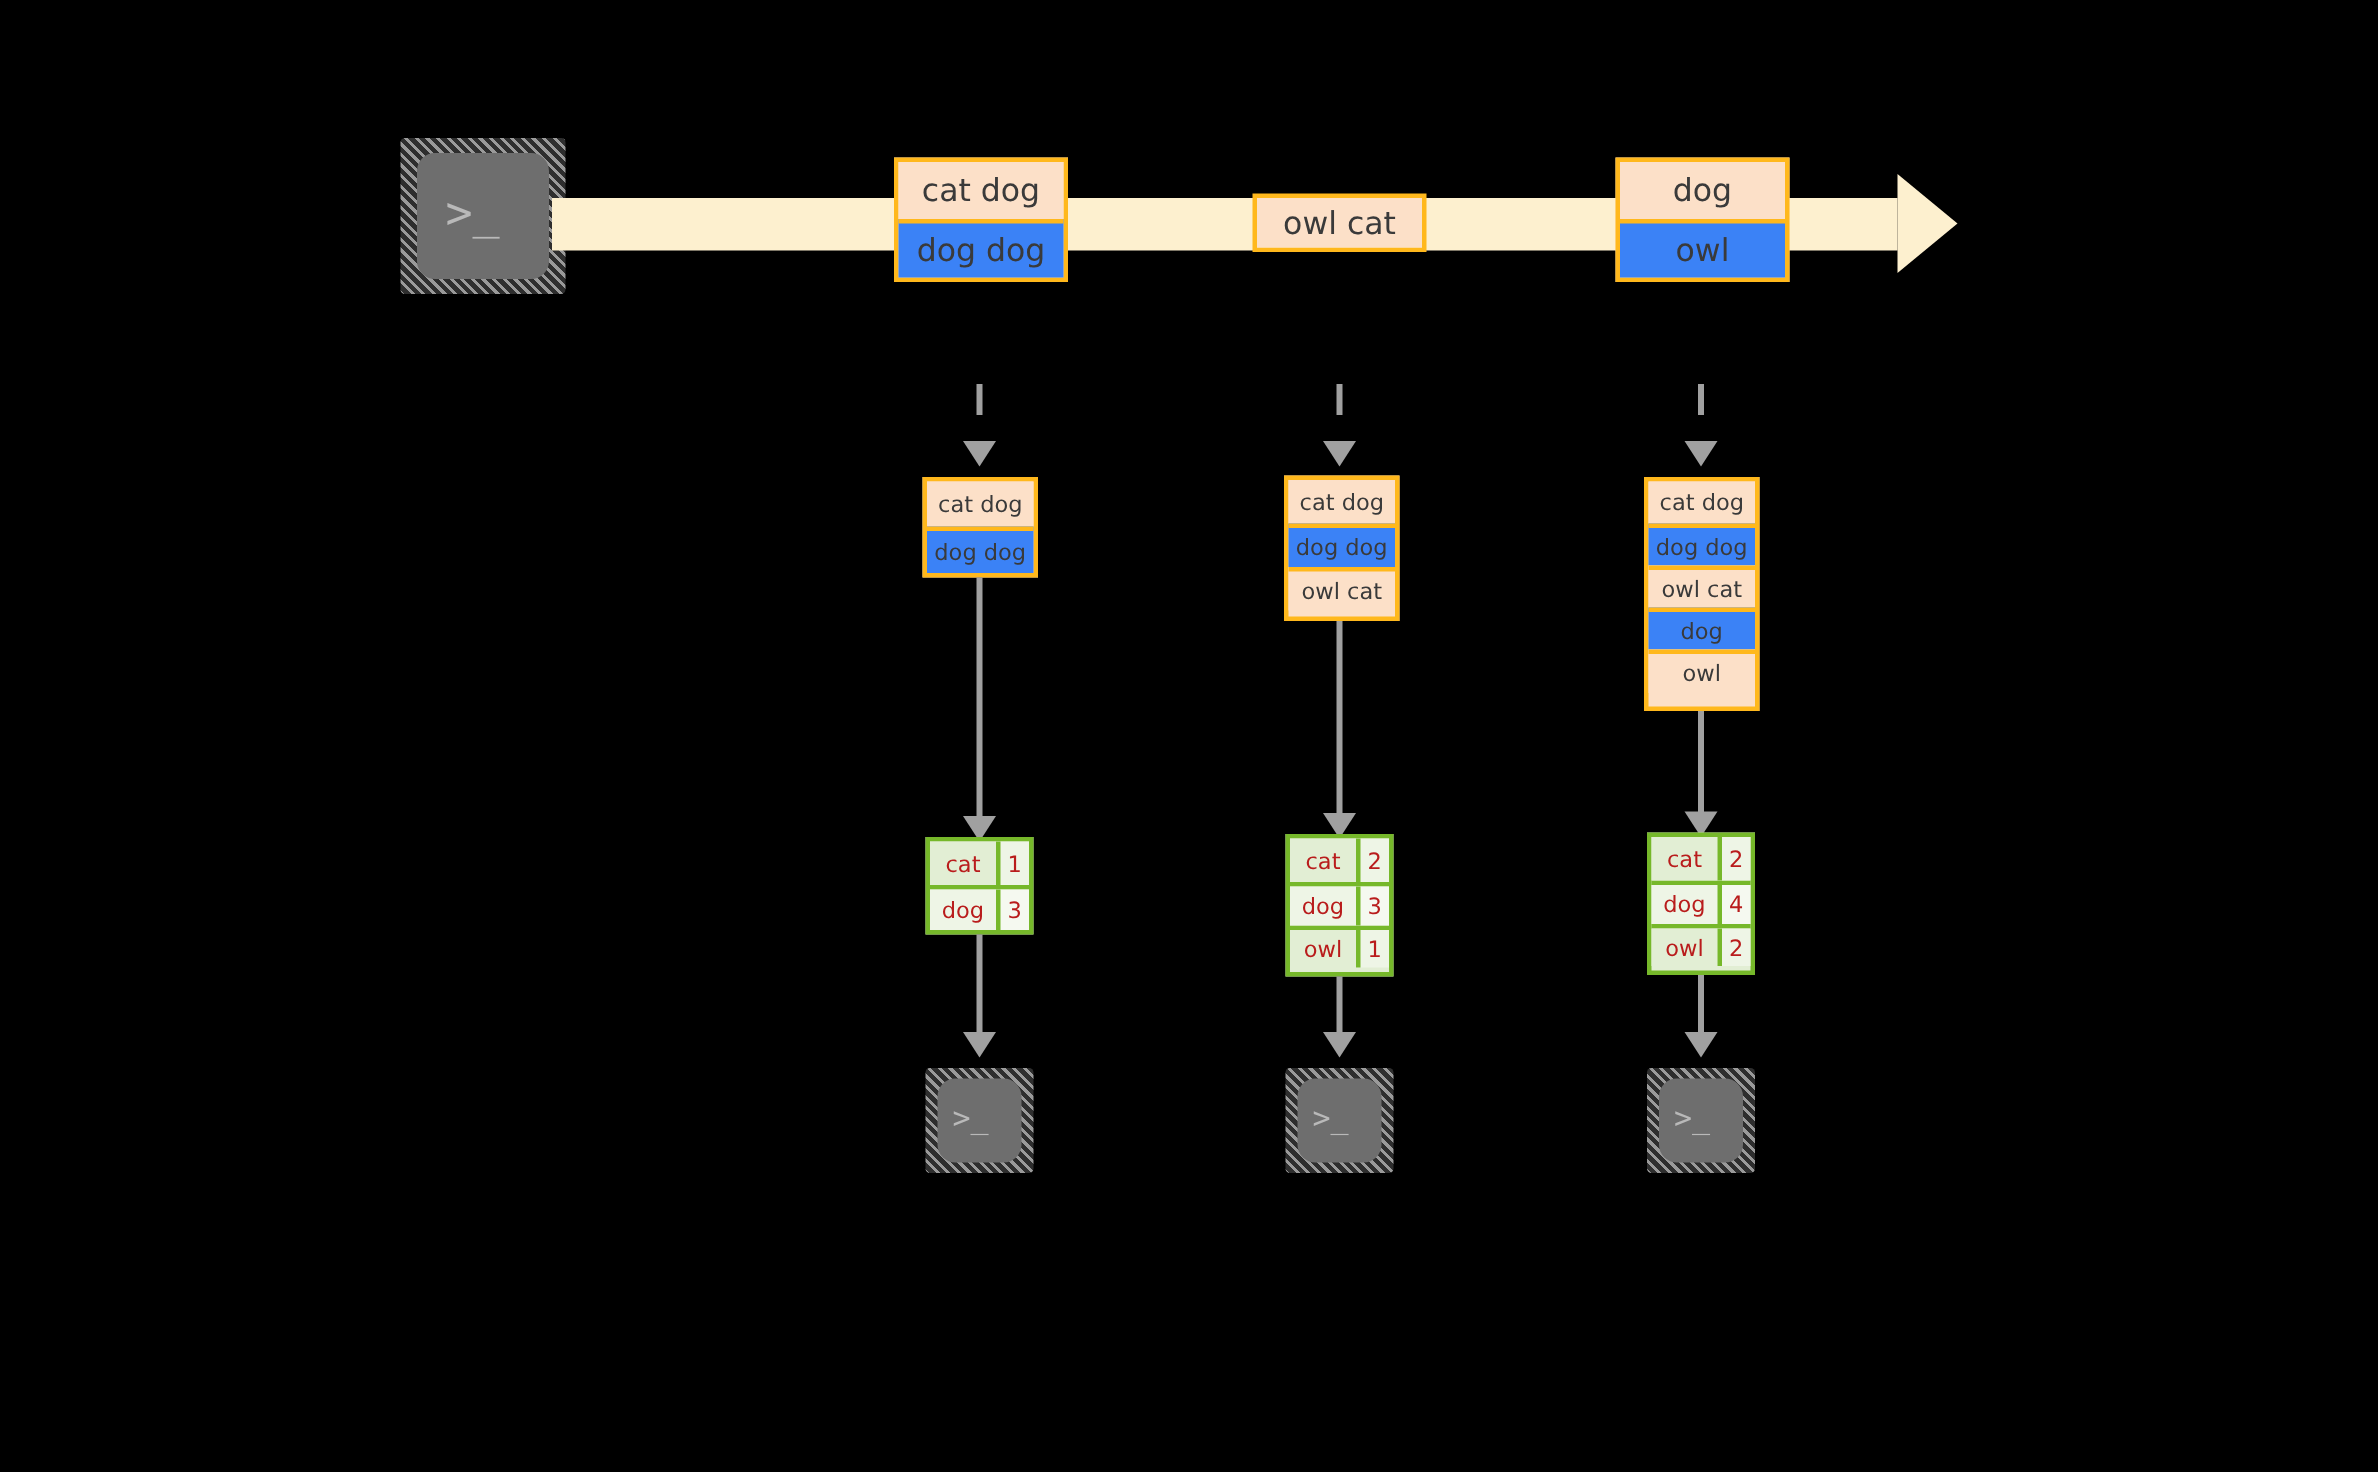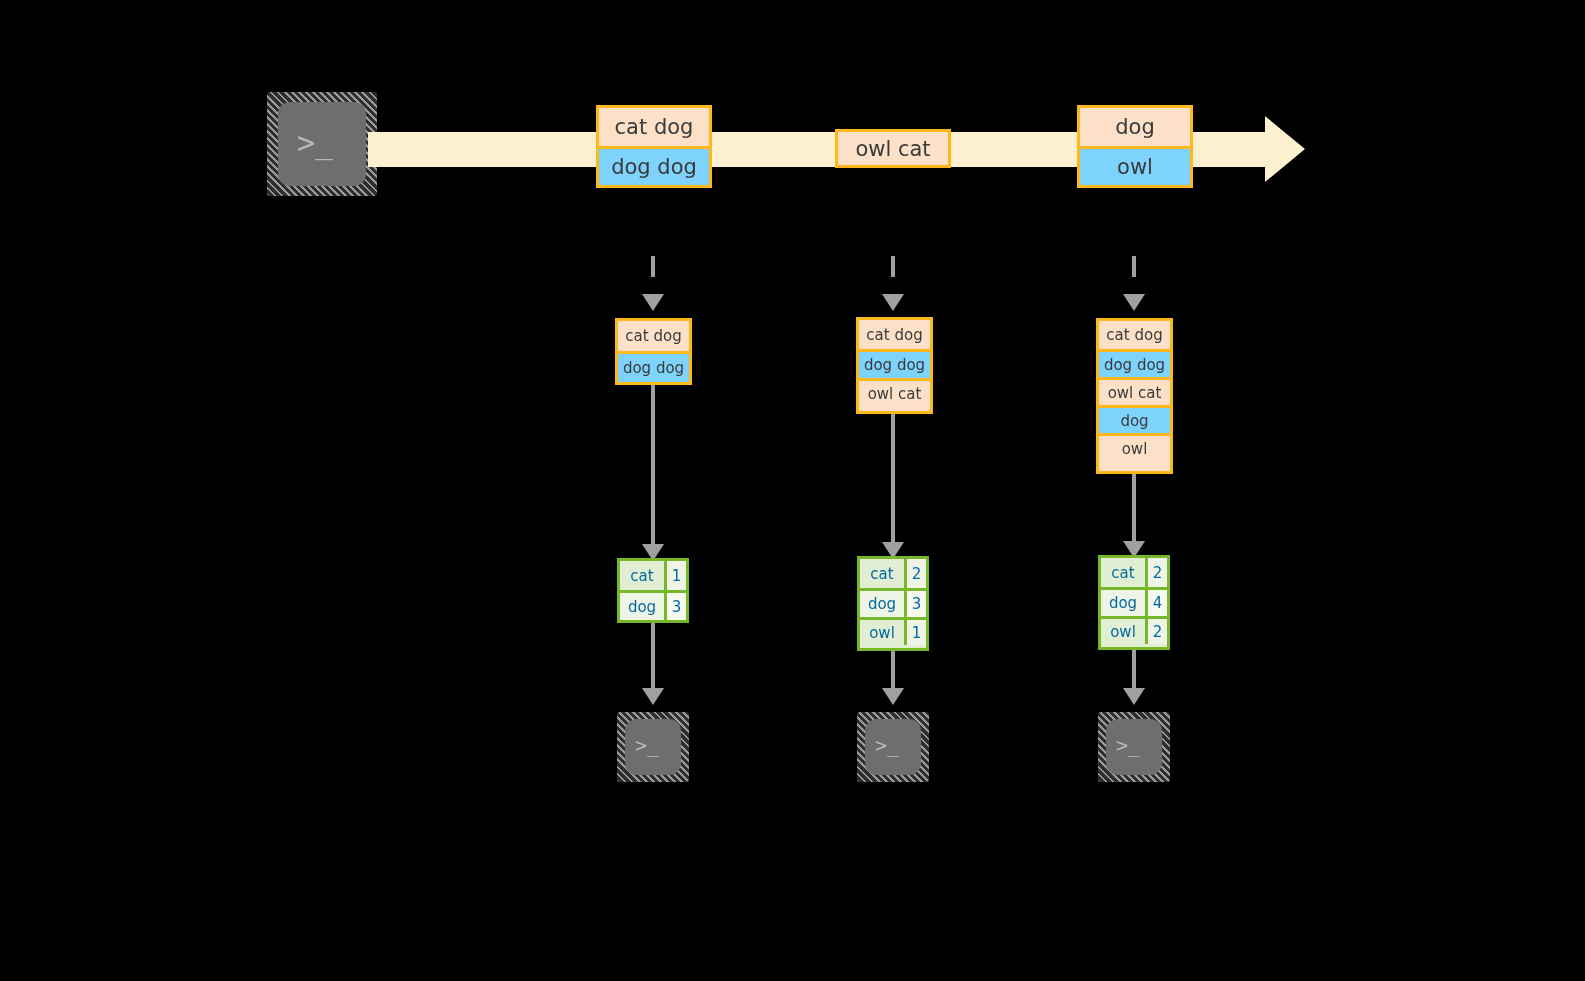--- a/index.html
+++ b/index.html
@@ -66,41 +66,41 @@
   }
   .obox .orow {
     box-sizing: border-box;
     display: flex;
     align-items: center;
     justify-content: center;
     color: #3a3a3a;
     white-space: nowrap;
   }
   .obox .orow.dark  { background: #fce0c8; }
-  .obox .orow.light { background: #7dd3fc; }
+  .obox .orow.light { background: #3b82f6; }
   .obox .orow + .orow { border-top: 3px solid #ffb81c; }
 
   
   .gbox {
     position: absolute;
     box-sizing: border-box;
     border: 3px solid #76b82a;
     background: #e2eed4;
   }
   .gbox .grow {
     display: flex;
     box-sizing: border-box;
   }
   .gbox .grow + .grow { border-top: 3px solid #76b82a; }
   .gbox .gcell {
     box-sizing: border-box;
     display: flex;
     align-items: center;
     justify-content: center;
-    color: #0369a1;
+    color: #b91c1c;
     white-space: nowrap;
     font-size: 15px;
   }
   .gbox .gcell.key { background: #e2eed4; }
   .gbox .gcell.val { background: #eef5e6; border-left: 3px solid #76b82a; }
   .gbox .grow.alt .gcell.key { background: #eef5e6; }
   .gbox .grow.alt .gcell.val { background: #f5f9f0; }
 
   
   .vline {

